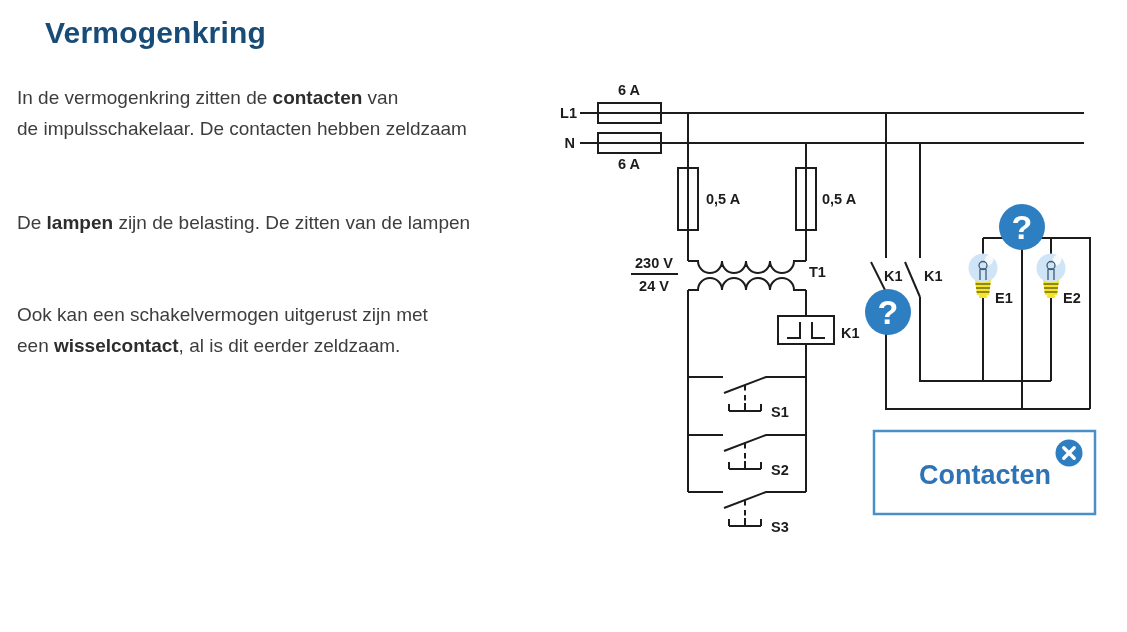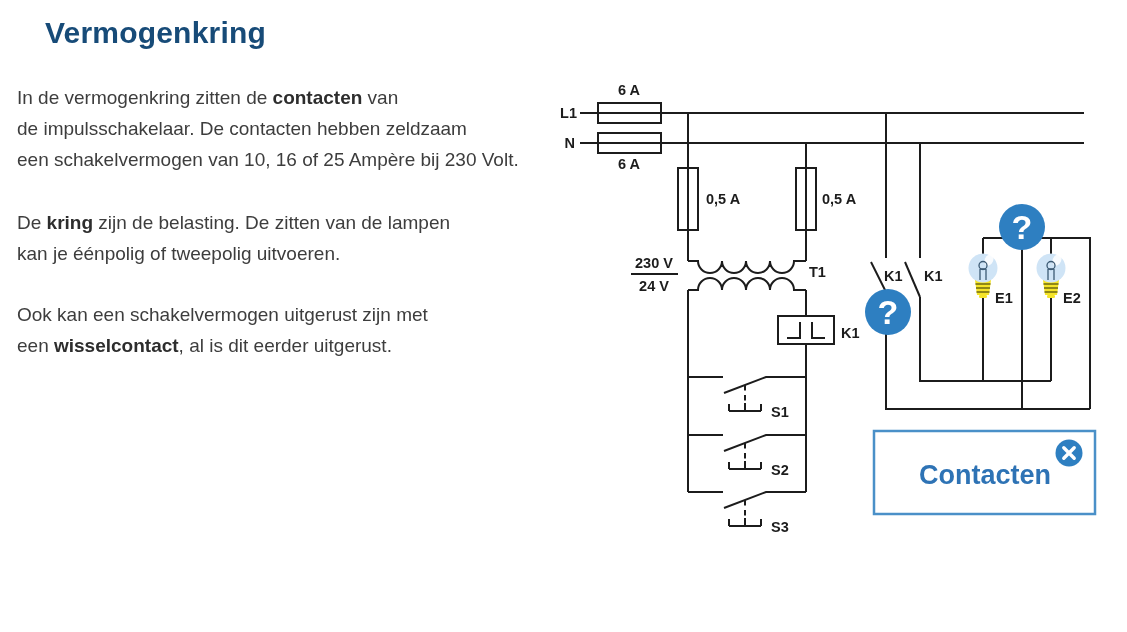--- a/index.html
+++ b/index.html
@@ -21,31 +21,29 @@
 </head>
 <body>
 
 <div class="page">
 
   <h1 class="title">Vermogenkring</h1>
 
   <p class="para" id="p1">
     <span class="line"><span>In de vermogenkring zitten de </span><b>contacten</b><span> van</span></span>
     <span class="line">de impulsschakelaar. De contacten hebben zeldzaam</span>
-    <span class="line">een schakelvermogen van 10, 16 of 25 Ampère bij 230 Volt.</span>
   </p>
 
   <p class="para" id="p2">
-    <span class="line"><span>De </span><b>kring</b><span> zijn de belasting. De zitten van de lampen</span></span>
-    <span class="line">kan je éénpolig of tweepolig uitvoeren.</span>
+    <span class="line"><span>De </span><b>lampen</b><span> zijn de belasting. De zitten van de lampen</span></span>
   </p>
 
   <p class="para" id="p3">
     <span class="line">Ook kan een schakelvermogen uitgerust zijn met</span>
-    <span class="line"><span>een </span><b>wisselcontact</b><span>, al is dit eerder uitgerust.</span></span>
+    <span class="line"><span>een </span><b>wisselcontact</b><span>, al is dit eerder zeldzaam.</span></span>
   </p>
 
   <svg class="circuit" width="1127" height="632" viewBox="0 0 1127 632">
 
     <g stroke="#1c1c1c" stroke-width="2" fill="none">
 
       <path d="M580 113 H1084"></path>
       <path d="M580 143 H1084"></path>
 
       <path d="M688 113 V261"></path>

